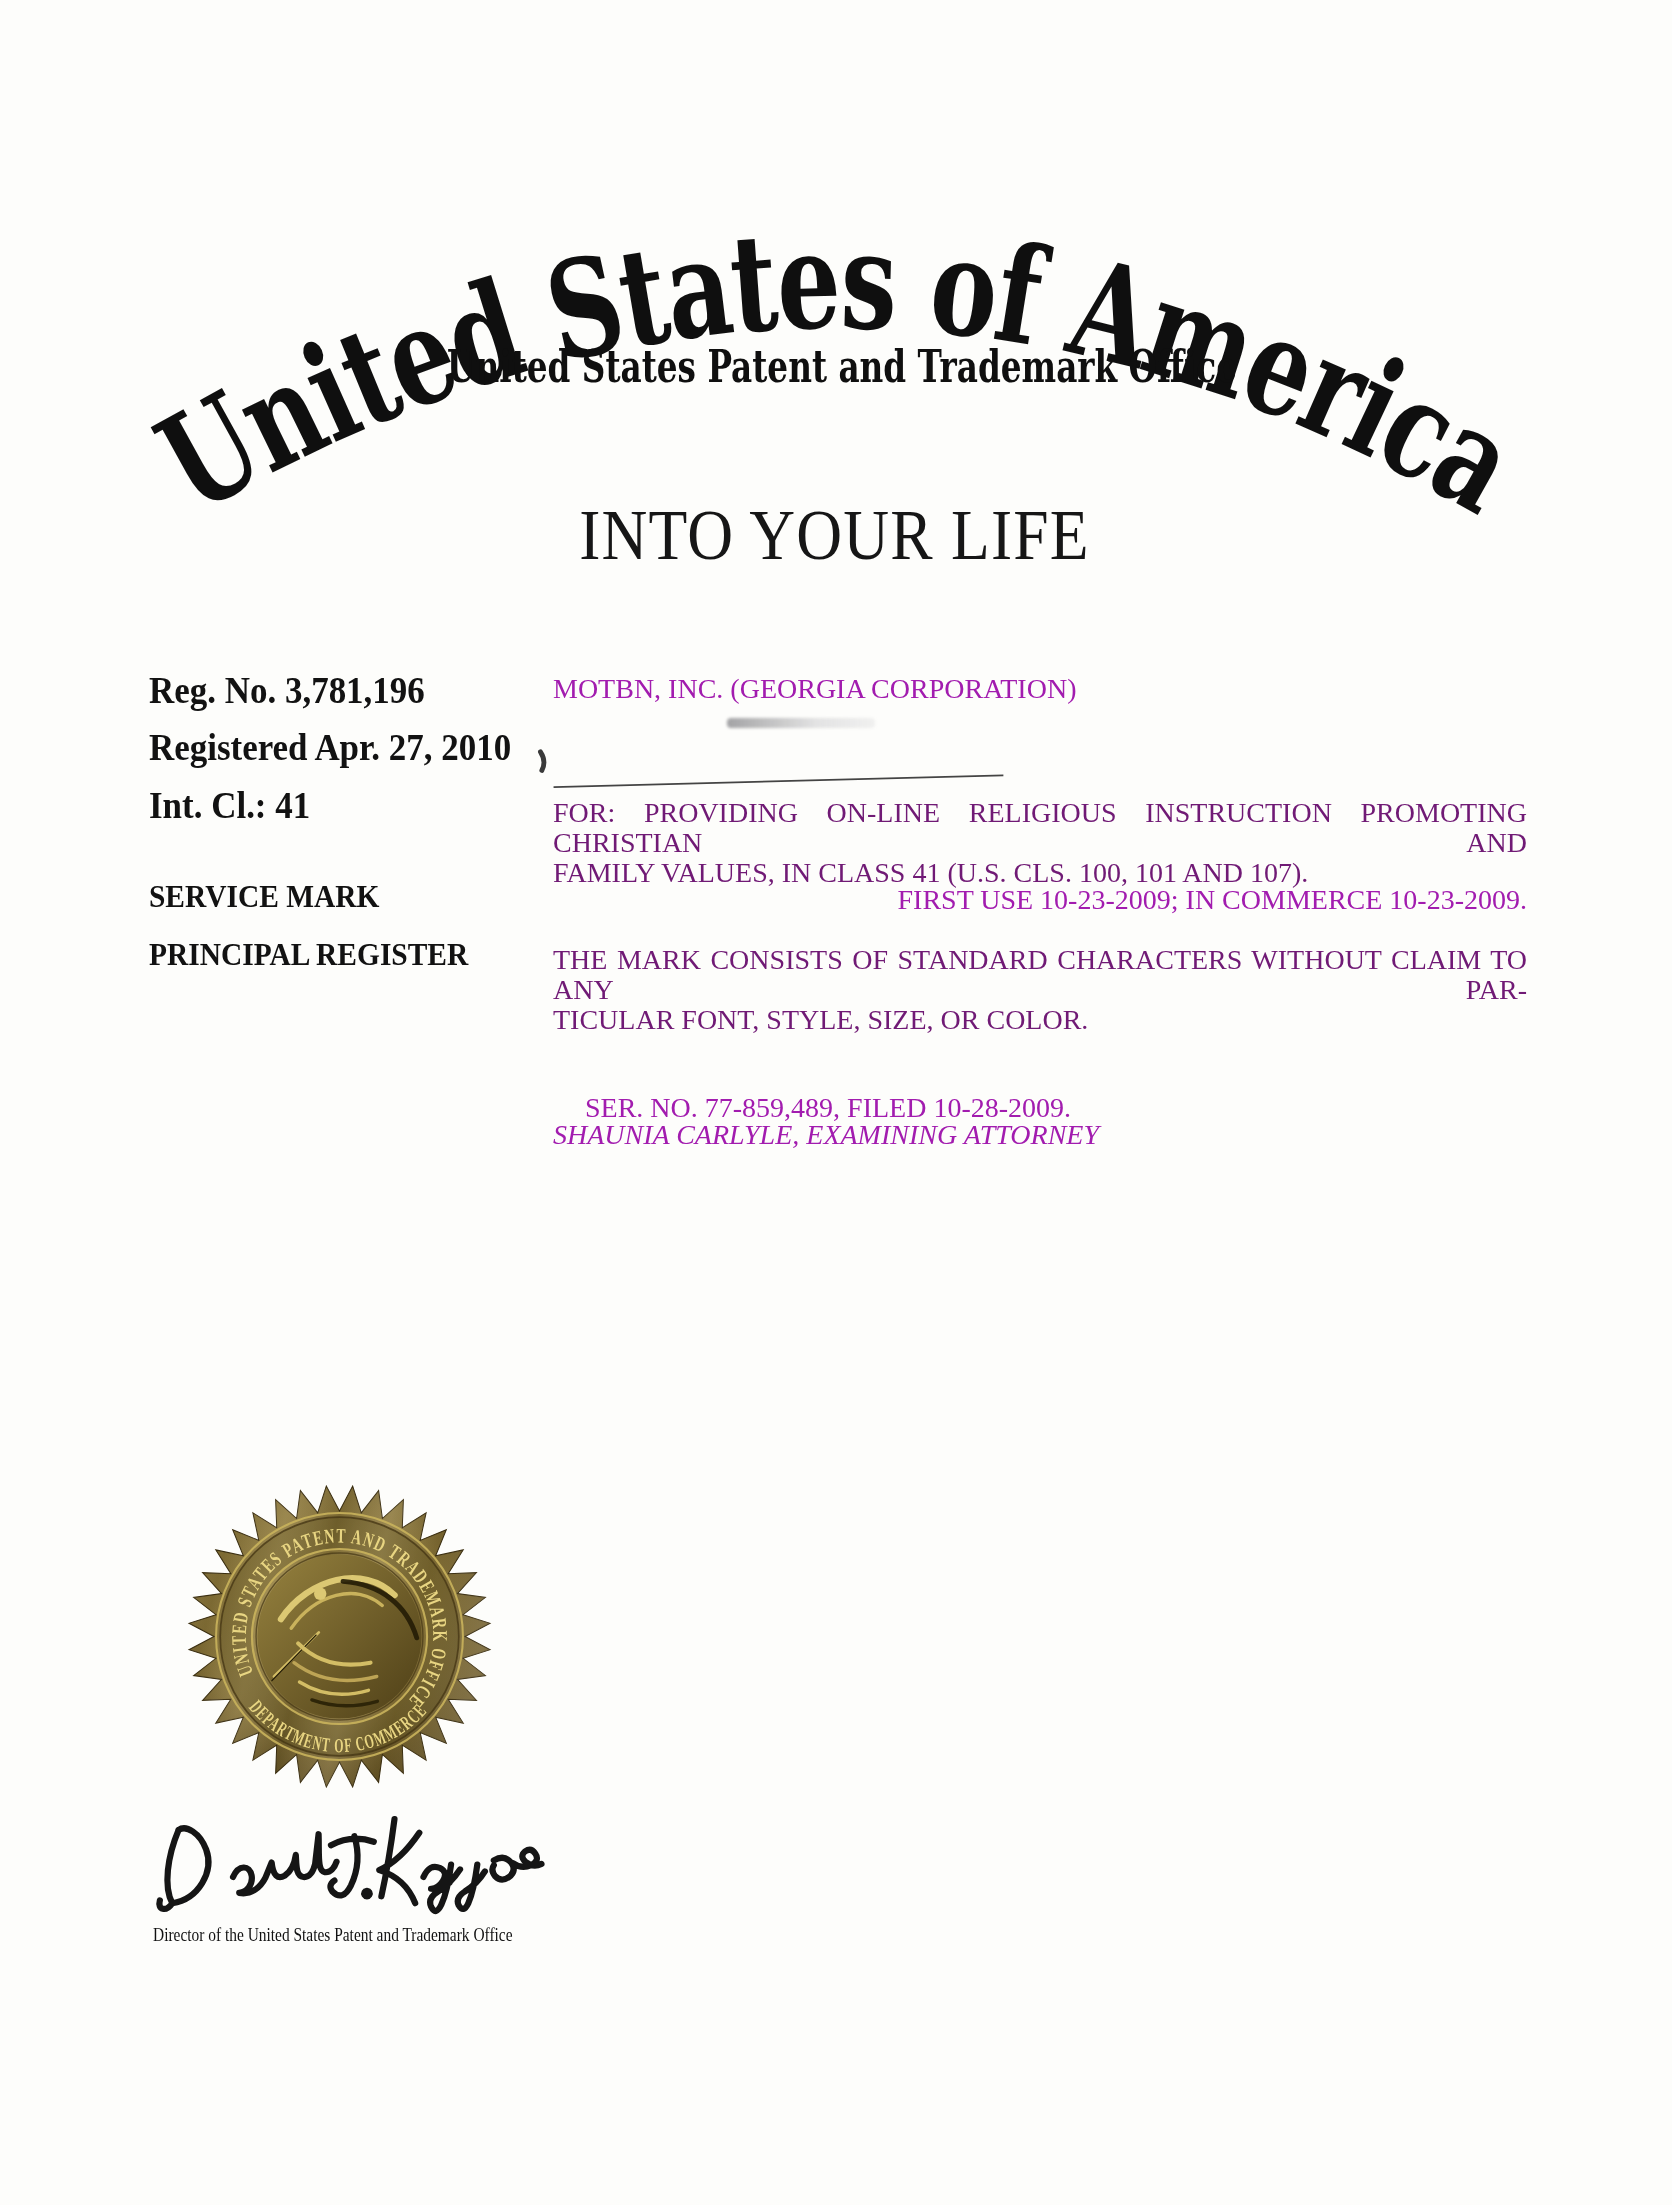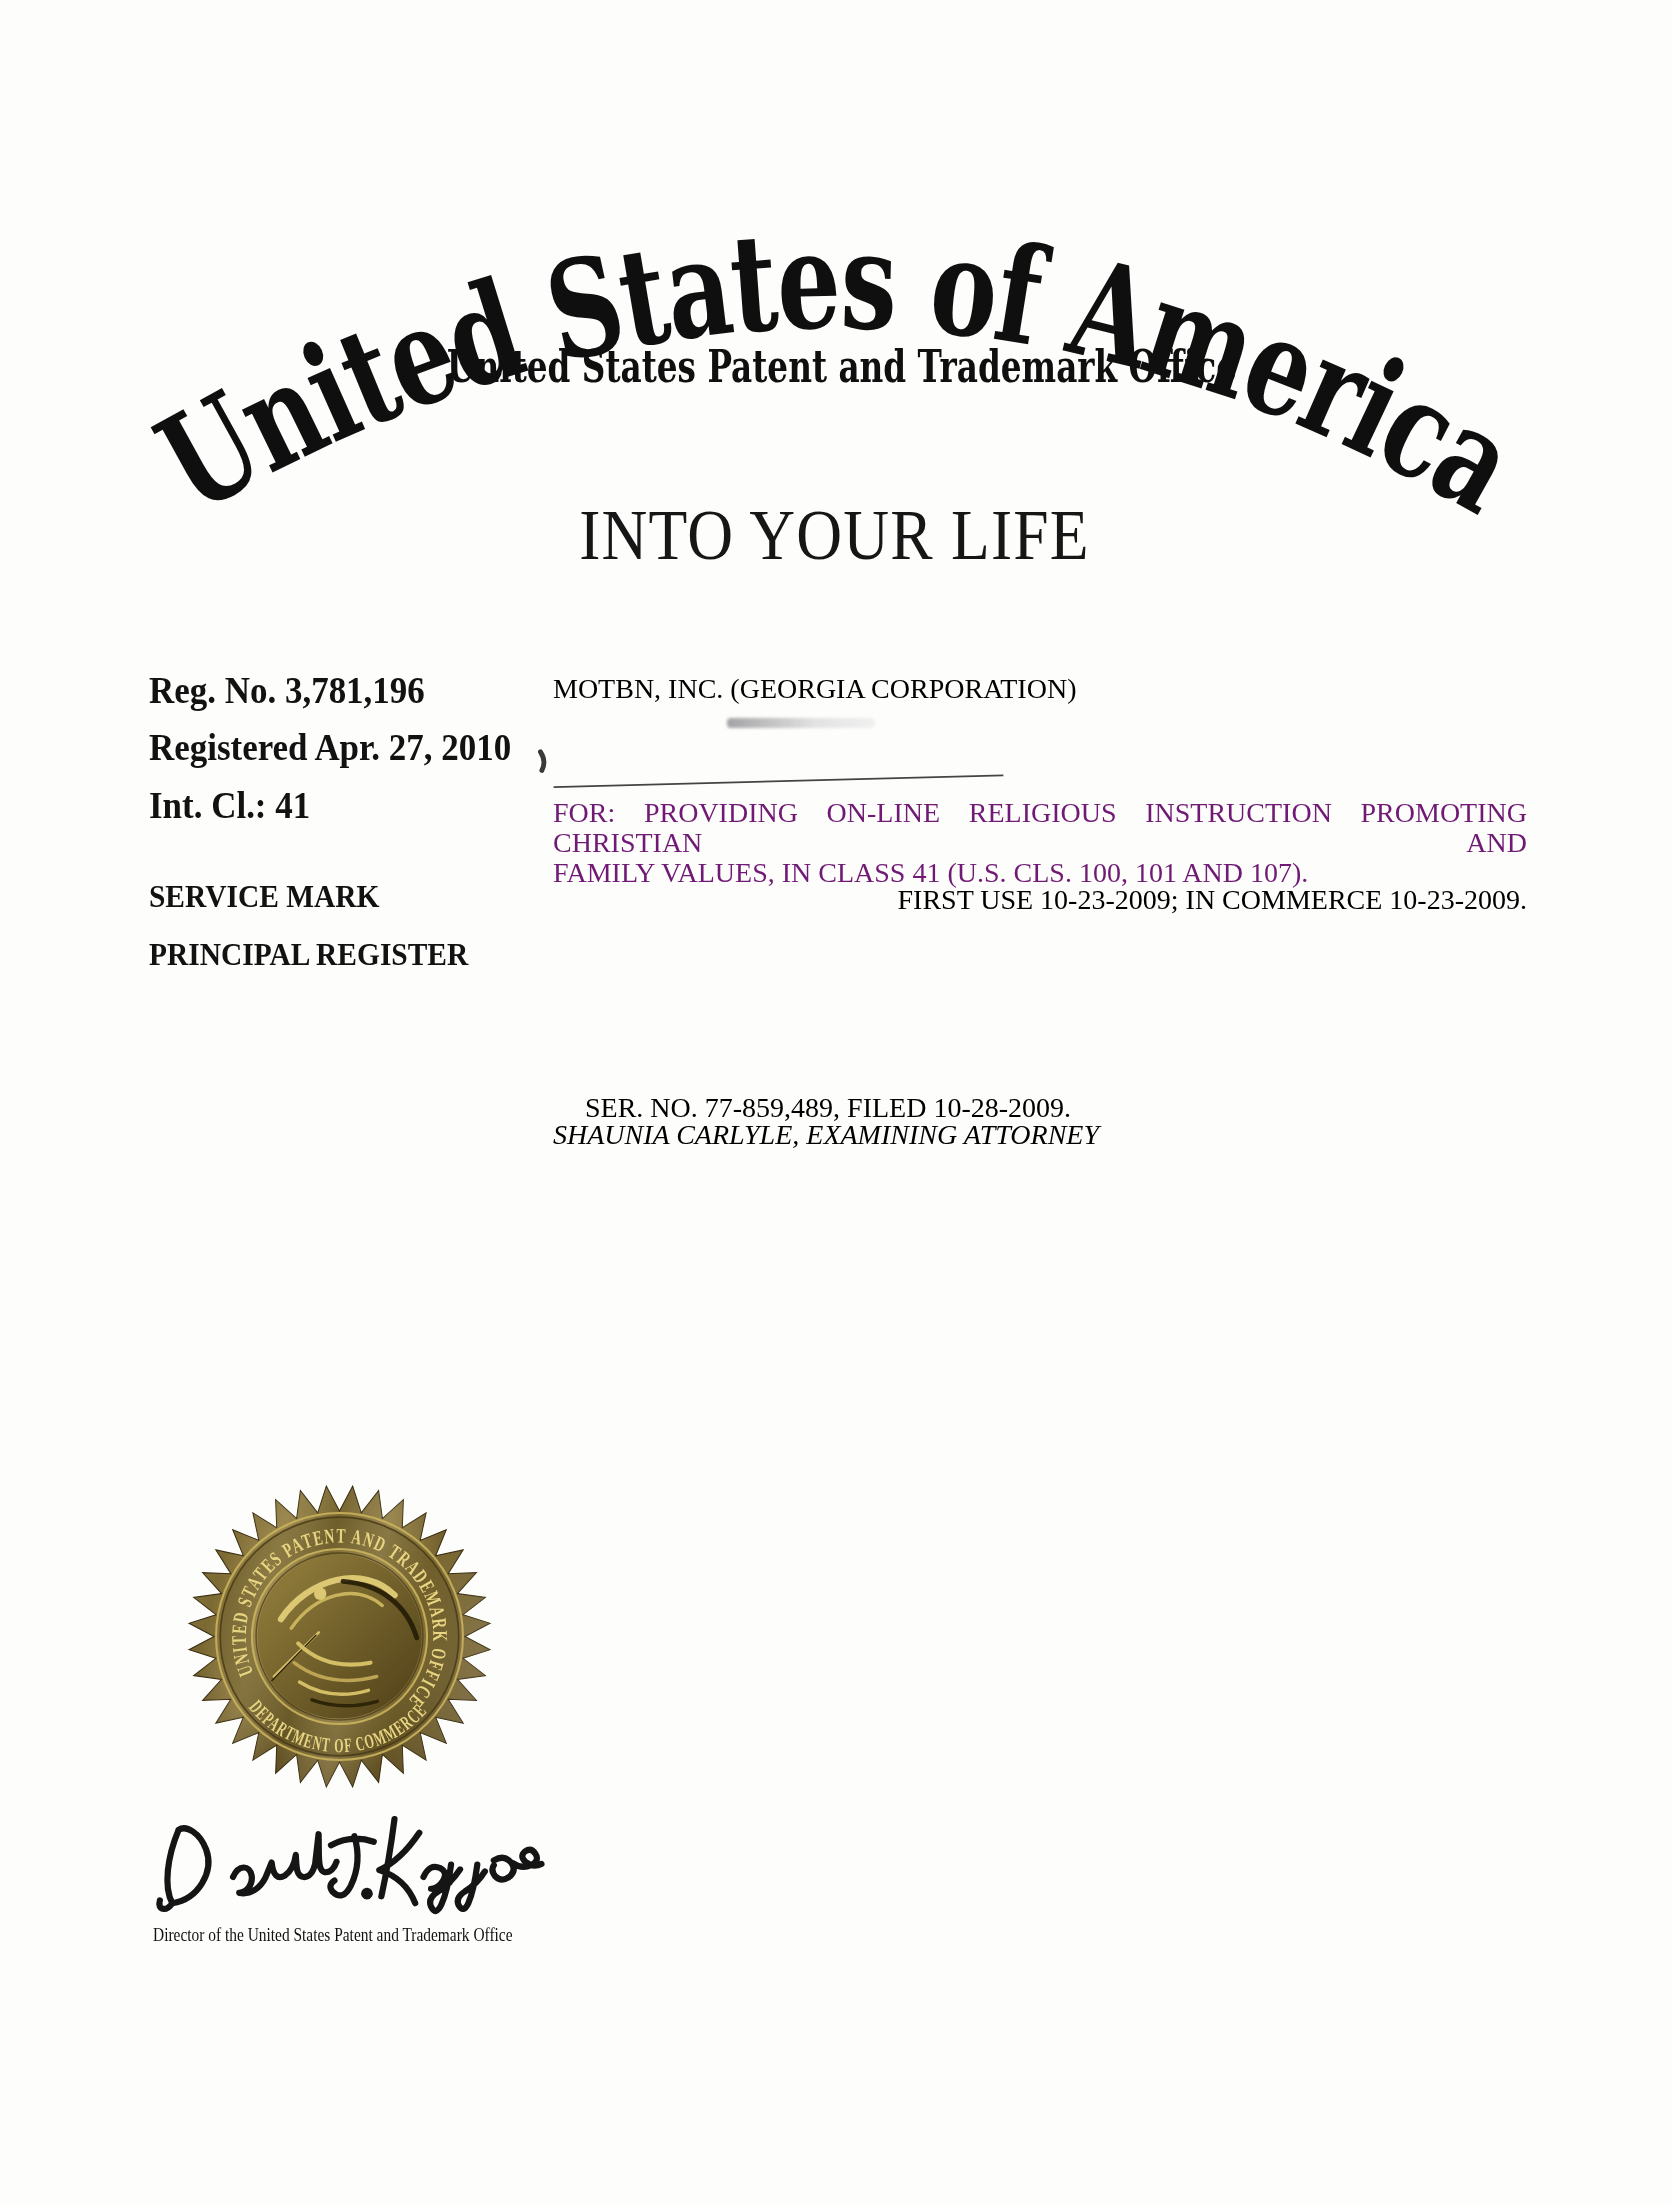--- a/index.html
+++ b/index.html
@@ -41,21 +41,21 @@
     transform:scaleX(.92);
     transform-origin:0 0;
     color:#121212;
   }
   .leftlabel.small{font-size:32px;line-height:33px;}
   
   .rline{
     font-size:28px;
     line-height:30px;
     width:974px;
-    color:#000000;
+    color:#a21caf;
     white-space:nowrap;
   }
   .rblock{
     font-size:28px;
     line-height:30px;
     width:974px;
     color:#701a75;
     text-align:justify;
   }
   .rblock .fill-line{text-align:justify;text-align-last:justify;white-space:normal;}
@@ -115,20 +115,24 @@
     <line x1="32" y1="61" x2="685" y2="44" stroke="#2b2b2b" stroke-width="2.6" opacity="0.88"></line>
   </svg>
 
   <div class="abs rblock" style="left:553px;top:798px;">
     <div class="fill-line">FOR: PROVIDING ON-LINE RELIGIOUS INSTRUCTION PROMOTING CHRISTIAN AND</div>
     <div class="tail-line">FAMILY VALUES, IN CLASS 41 (U.S. CLS. 100, 101 AND 107).</div>
   </div>
 
   <div class="abs rline" style="left:553px;top:885px;text-align:right;">FIRST USE 10-23-2009; IN COMMERCE 10-23-2009.</div>
 
+  <div class="abs rblock" style="left:553px;top:945px;">
+    <div class="fill-line">THE MARK CONSISTS OF STANDARD CHARACTERS WITHOUT CLAIM TO ANY PAR-</div>
+    <div class="tail-line">TICULAR FONT, STYLE, SIZE, OR COLOR.</div>
+  </div>
 
   <div class="abs rline" style="left:553px;top:1093px;margin-left:32px;">SER. NO. 77-859,489, FILED 10-28-2009.</div>
 
   <div class="abs rline" style="left:553px;top:1120px;font-style:italic;">SHAUNIA CARLYLE, EXAMINING ATTORNEY</div>
 
   <svg class="abs" style="left:174px;top:1471px;" width="331" height="331" viewBox="-240 -240 480 480">
     <defs>
       <radialGradient id="sealGrad" cx="42%" cy="38%" r="75%">
         <stop offset="0%" stop-color="#9d8743"></stop>
         <stop offset="55%" stop-color="#8a7538"></stop>

